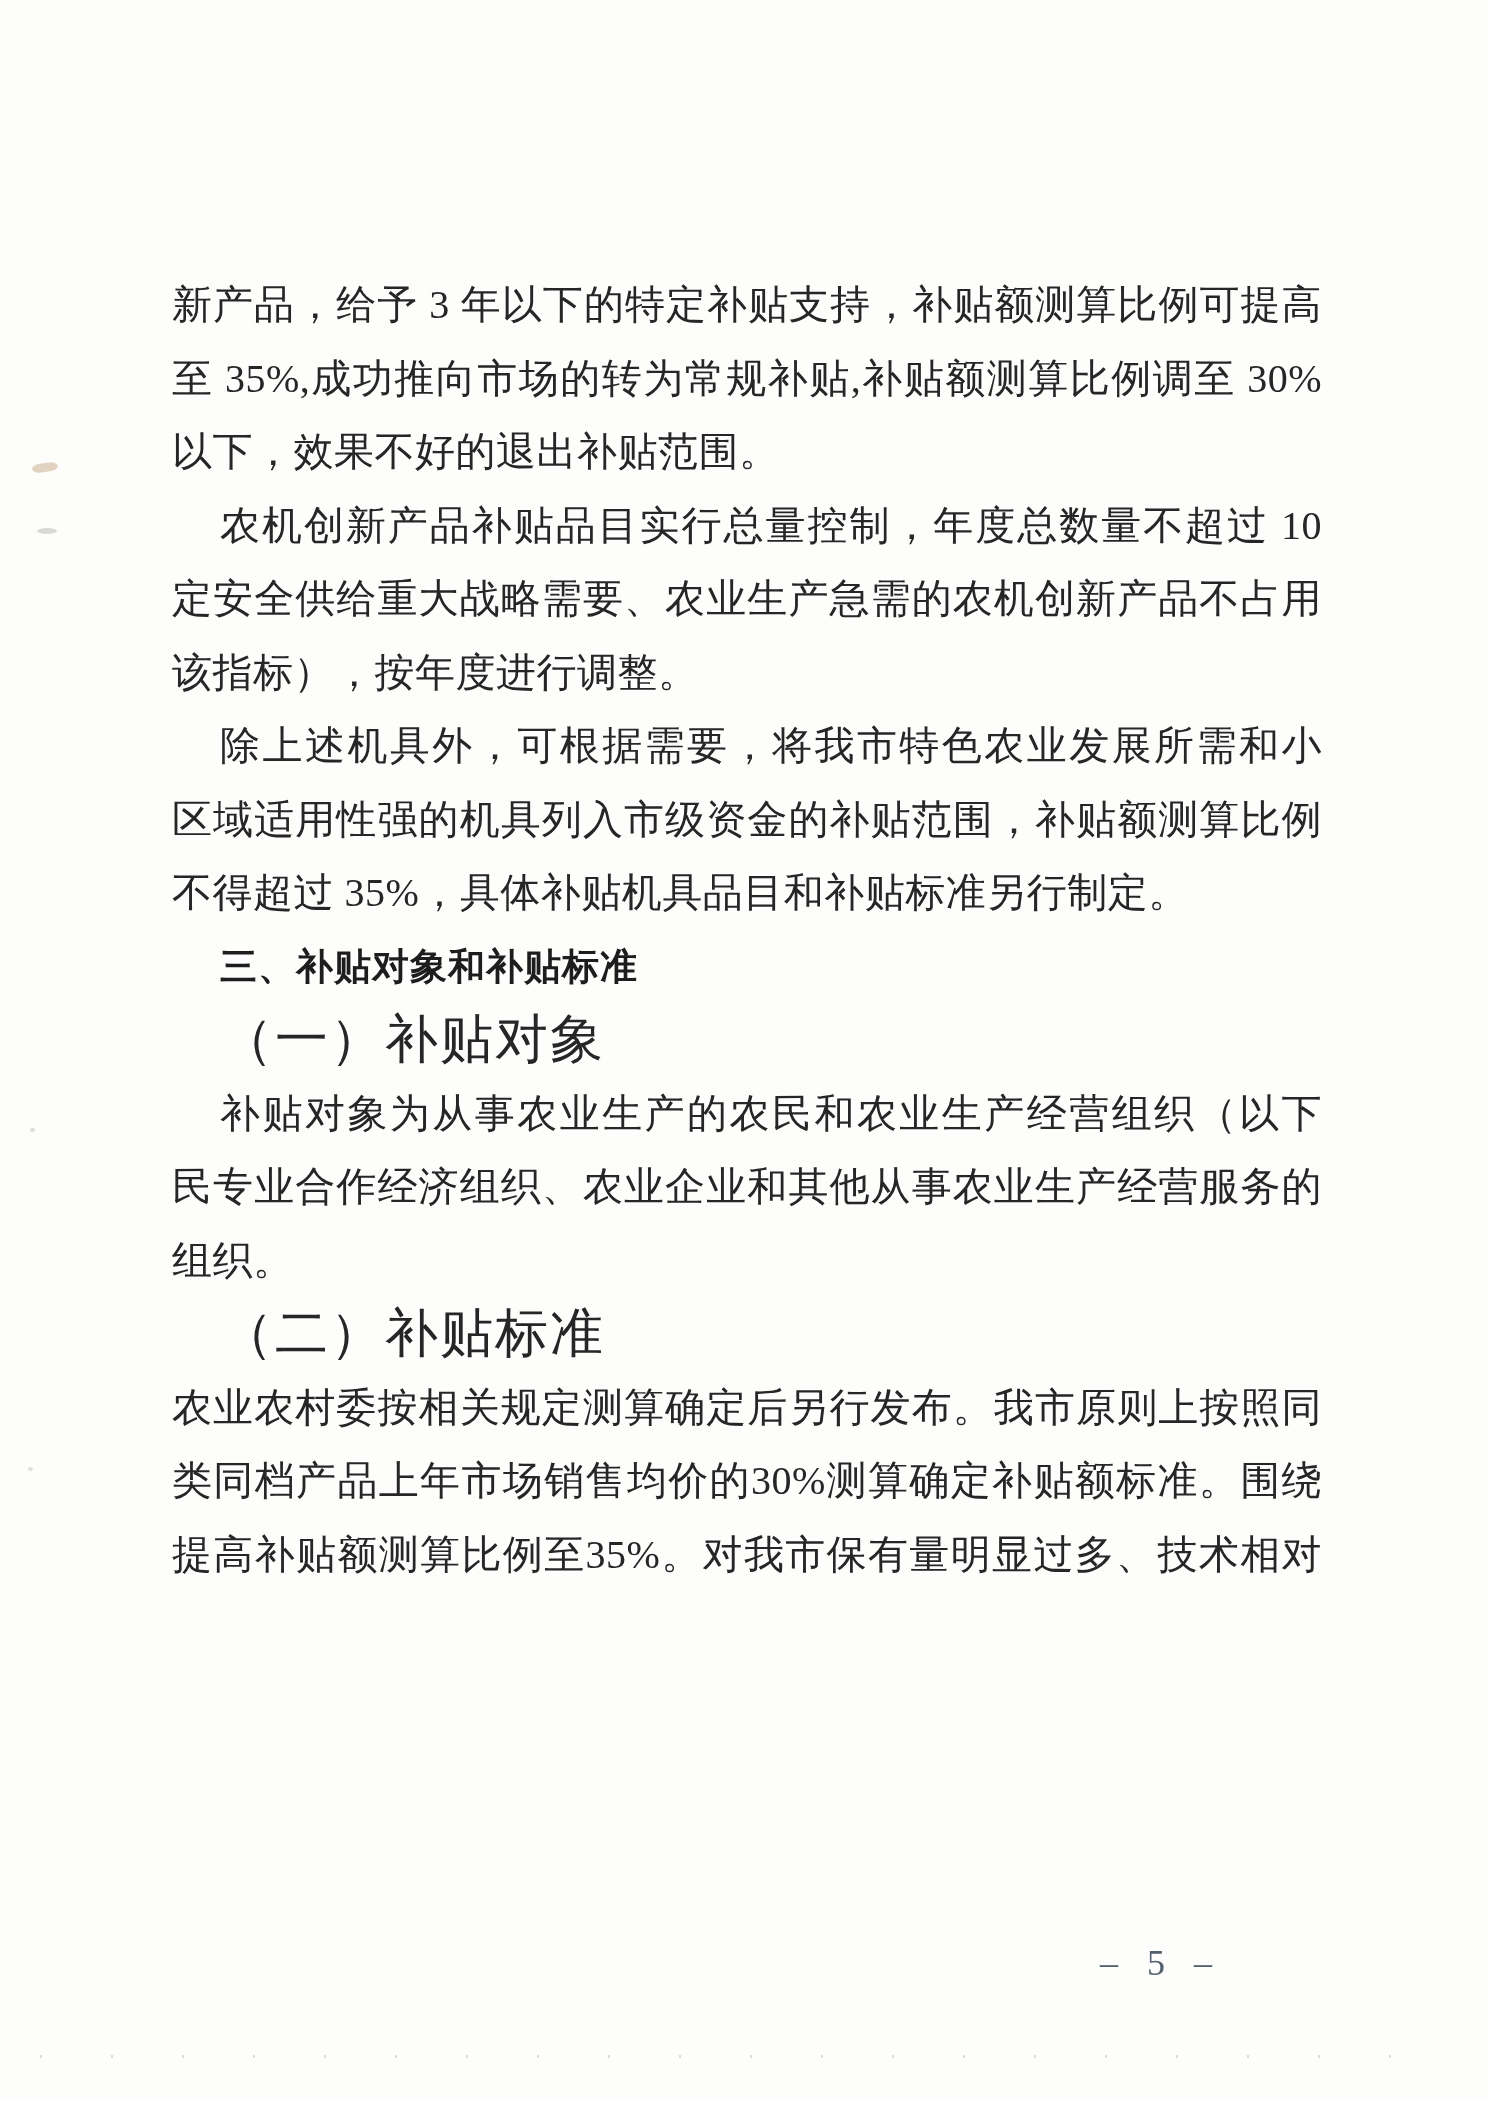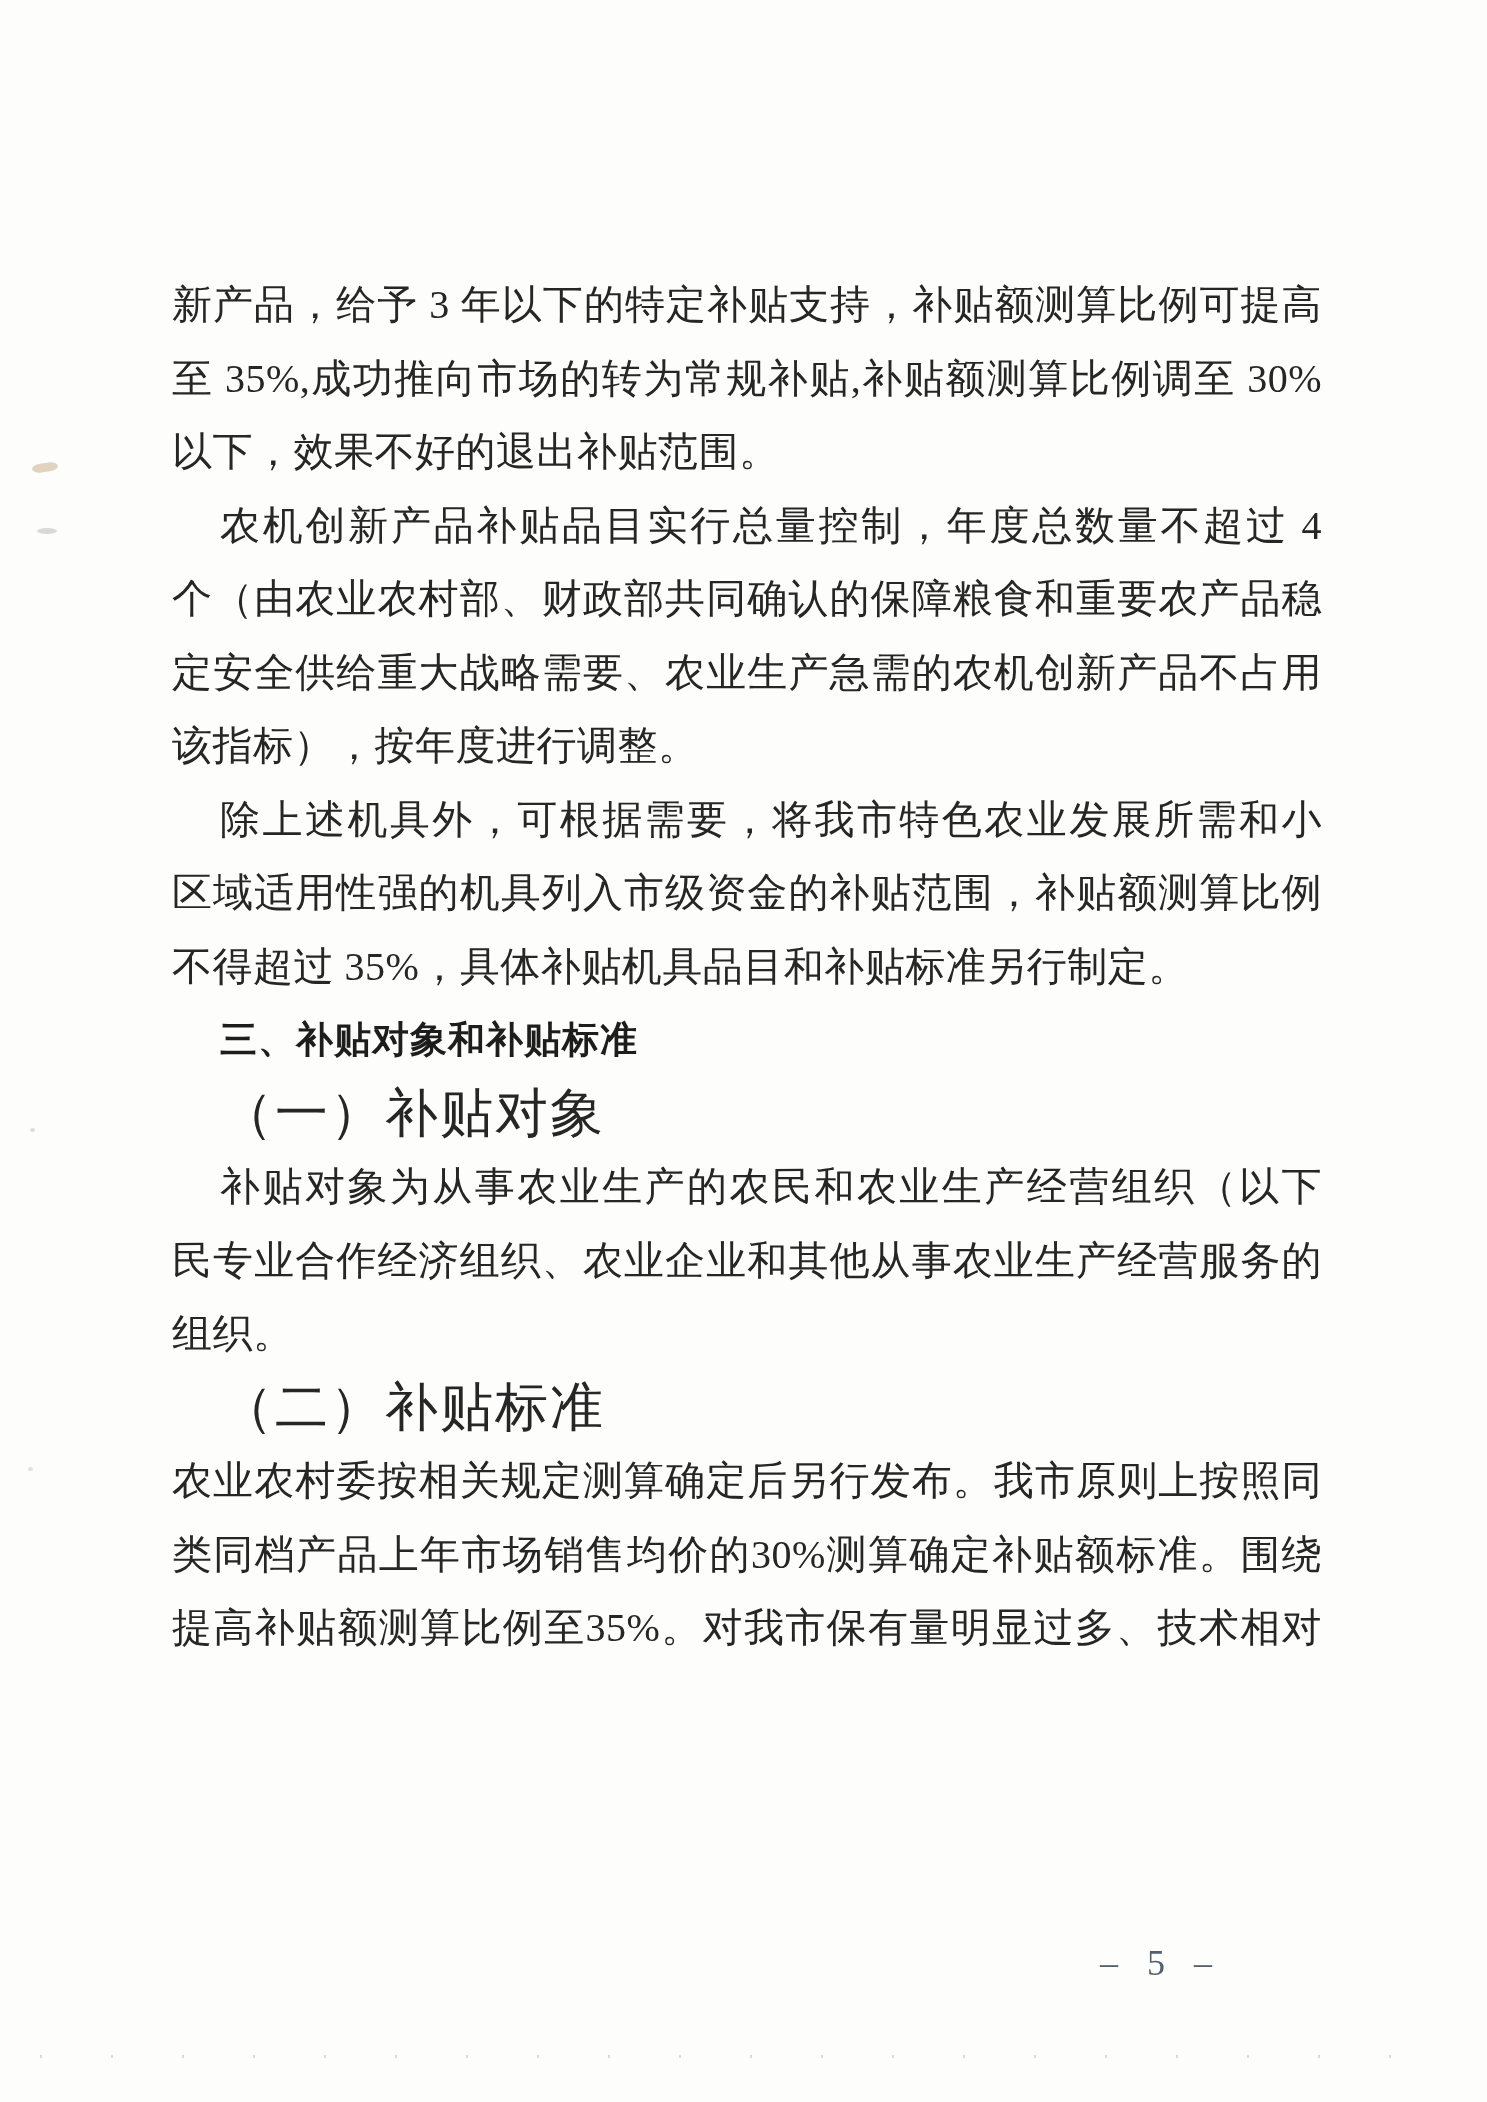--- a/index.html
+++ b/index.html
@@ -73,22 +73,21 @@
 </style>
 </head>
 <body>
 
 <div class="page">
 
   <div class="text-block">
     <div class="line j">新产品，给予 3 年以下的特定补贴支持，补贴额测算比例可提高</div>
     <div class="line j">至 35%,成功推向市场的转为常规补贴,补贴额测算比例调至 30%</div>
     <div class="line">以下，效果不好的退出补贴范围。</div>
-    <div class="line j ind">农机创新产品补贴品目实行总量控制，年度总数量不超过 4</div>
-    <div class="line j">个（由农业农村部、财政部共同确认的保障粮食和重要农产品稳</div>
+    <div class="line j ind">农机创新产品补贴品目实行总量控制，年度总数量不超过 10</div>
     <div class="line j">定安全供给重大战略需要、农业生产急需的农机创新产品不占用</div>
     <div class="line">该指标），按年度进行调整。</div>
     <div class="line j ind">除上述机具外，可根据需要，将我市特色农业发展所需和小</div>
     <div class="line j">区域适用性强的机具列入市级资金的补贴范围，补贴额测算比例</div>
     <div class="line">不得超过 35%，具体补贴机具品目和补贴标准另行制定。</div>
     <div class="line heading ind">三、补贴对象和补贴标准</div>
     <div class="line sub ind">（一）补贴对象</div>
     <div class="line j ind">补贴对象为从事农业生产的农民和农业生产经营组织（以下</div>
     <div class="line j">民专业合作经济组织、农业企业和其他从事农业生产经营服务的</div>
     <div class="line">组织。</div>

